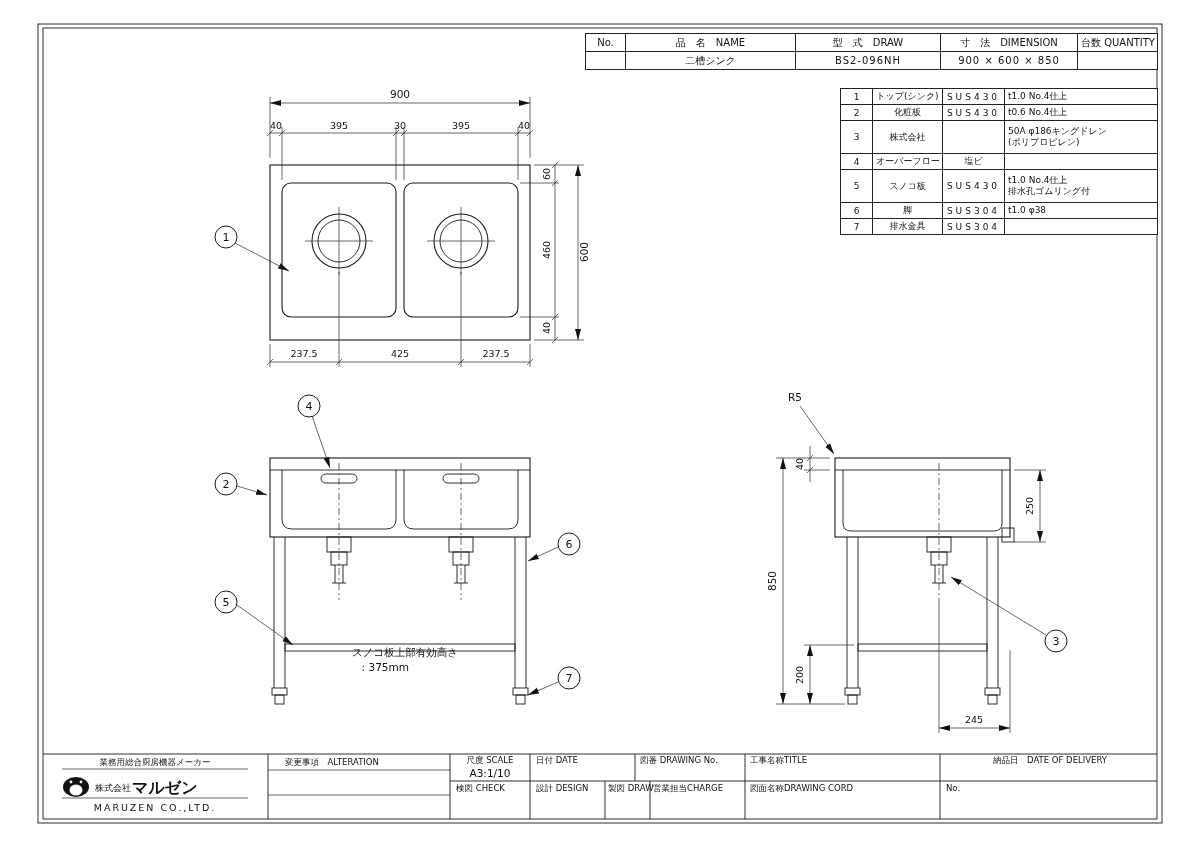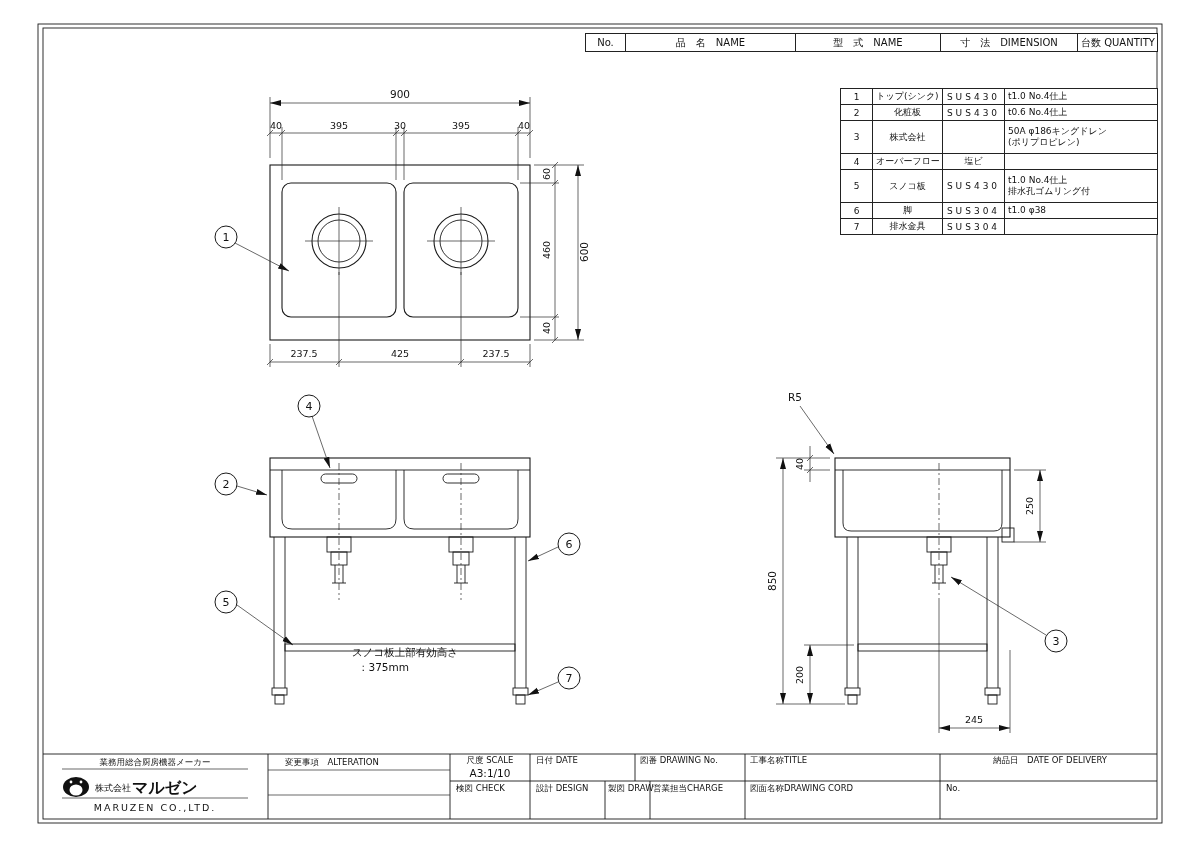--- a/index.html
+++ b/index.html
@@ -260,23 +260,30 @@
     <col style="width:40px">
         <col style="width:170px">
         <col style="width:145px">
         <col style="width:137px">
         <col style="width:80px">
   </colgroup>
   <tbody>
         <tr style="height:18px">
     <td class="hd">No.</td>
     <td class="hd">品　名　NAME</td>
-    <td class="hd">型　式　NAME</td>
+    <td class="hd">型　式　DRAW</td>
     <td class="hd">寸　法　DIMENSION</td>
     <td class="hd">台数 QUANTITY</td>
+  </tr>
+  <tr style="height:18px">
+    <td class="c"></td>
+    <td class="c">二槽シンク</td>
+    <td class="c sp1">BS2-096NH</td>
+    <td class="c sp1">900 × 600 × 850</td>
+    <td class="c"></td>
   </tr>
 </tbody>
     </table>
 
 <table class="tbl parts" style="left:840px; top:88px; width:317px;">
   <colgroup>
     <col style="width:32px">
         <col style="width:70px">
         <col style="width:62px">
         <col style="width:153px">

